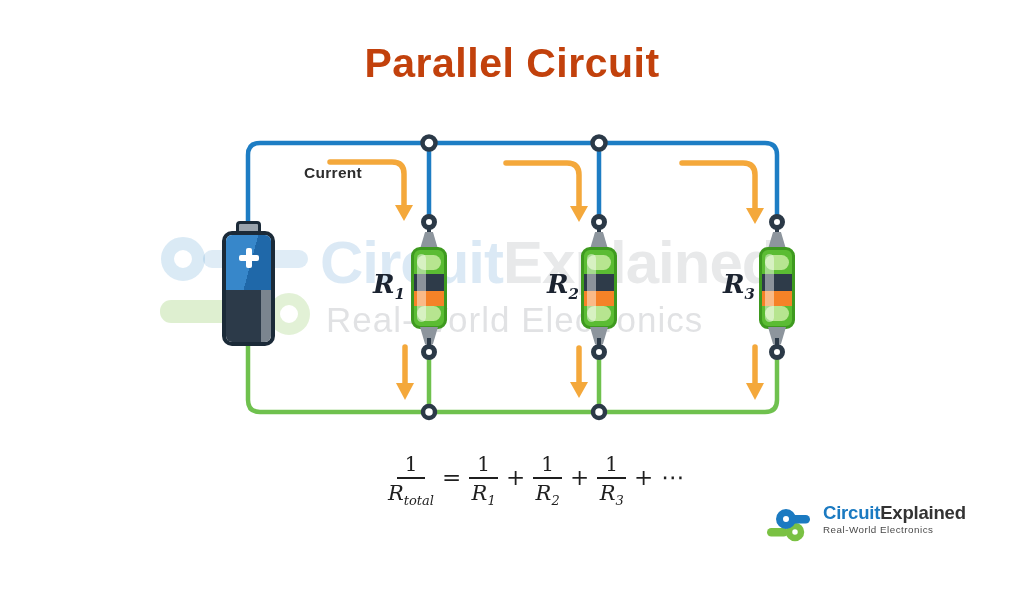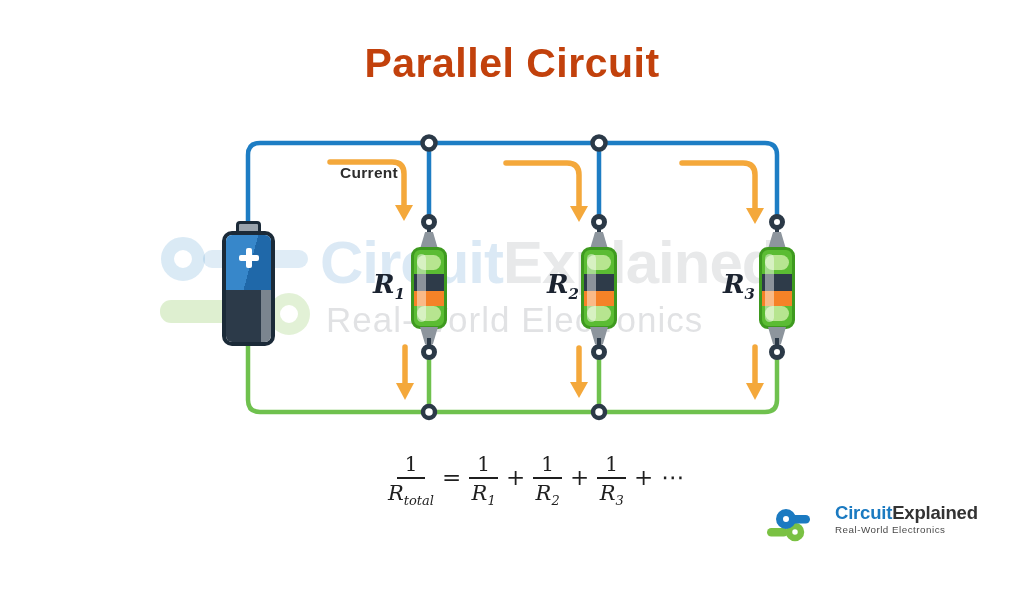--- a/index.html
+++ b/index.html
@@ -110,37 +110,37 @@
     font-family: "DejaVu Serif", serif; font-style: italic; font-weight: 700;
     font-size: 26px; color: #1b2330; top: 269px;
   }
   .res-label sub { font-size: 15px; line-height: 0; }
   .res-label.l1 { left: 335px; }
   .res-label.l2 { left: 509px; }
   .res-label.l3 { left: 685px; }
   
   .current-label {
     position: absolute; z-index: 4; left: 304px; top: 164px;
-    font-size: 15.5px; font-weight: 600; letter-spacing: 0.3px; color: #2d2d2d; margin-left: 36px;
+    font-size: 15.5px; font-weight: 600; letter-spacing: 0.3px; color: #2d2d2d;
   }
   
   .formula {
     position: absolute; z-index: 4; left: 388px; top: 452px;
     display: flex; align-items: center; gap: 8px;
     font-family: "DejaVu Serif", serif; color: #1f1f1f;
   }
   .frac { display: inline-flex; flex-direction: column; align-items: center; }
   .frac .num { font-size: 20px; line-height: 1.2; padding: 0 8px 1px 8px; border-bottom: 2px solid #1f1f1f; }
   .frac .den { font-size: 21px; font-style: italic; line-height: 1.25; padding-top: 1px; }
   .frac .den sub { font-size: 13px; line-height: 0; }
   .op { font-size: 23px; padding-bottom: 4px; }
   
   .logo {
     position: absolute; z-index: 4; left: 767px; top: 503px;
-    display: flex; align-items: flex-start; gap: 20px;
+    display: flex; align-items: flex-start; gap: 8px;
   }
   .logo-text .brand { font-size: 18.5px; font-weight: 700; line-height: 1.05; letter-spacing: -0.2px; }
   .logo-text .brand .p1 { color: #1b7ac1; }
   .logo-text .brand .p2 { color: #333333; }
   .logo-text .tagline { font-size: 9.8px; color: #4a4a4a; letter-spacing: 0.5px; margin-top: 2px; }
 </style>
 </head>
 <body>
 
 <div class="canvas">

